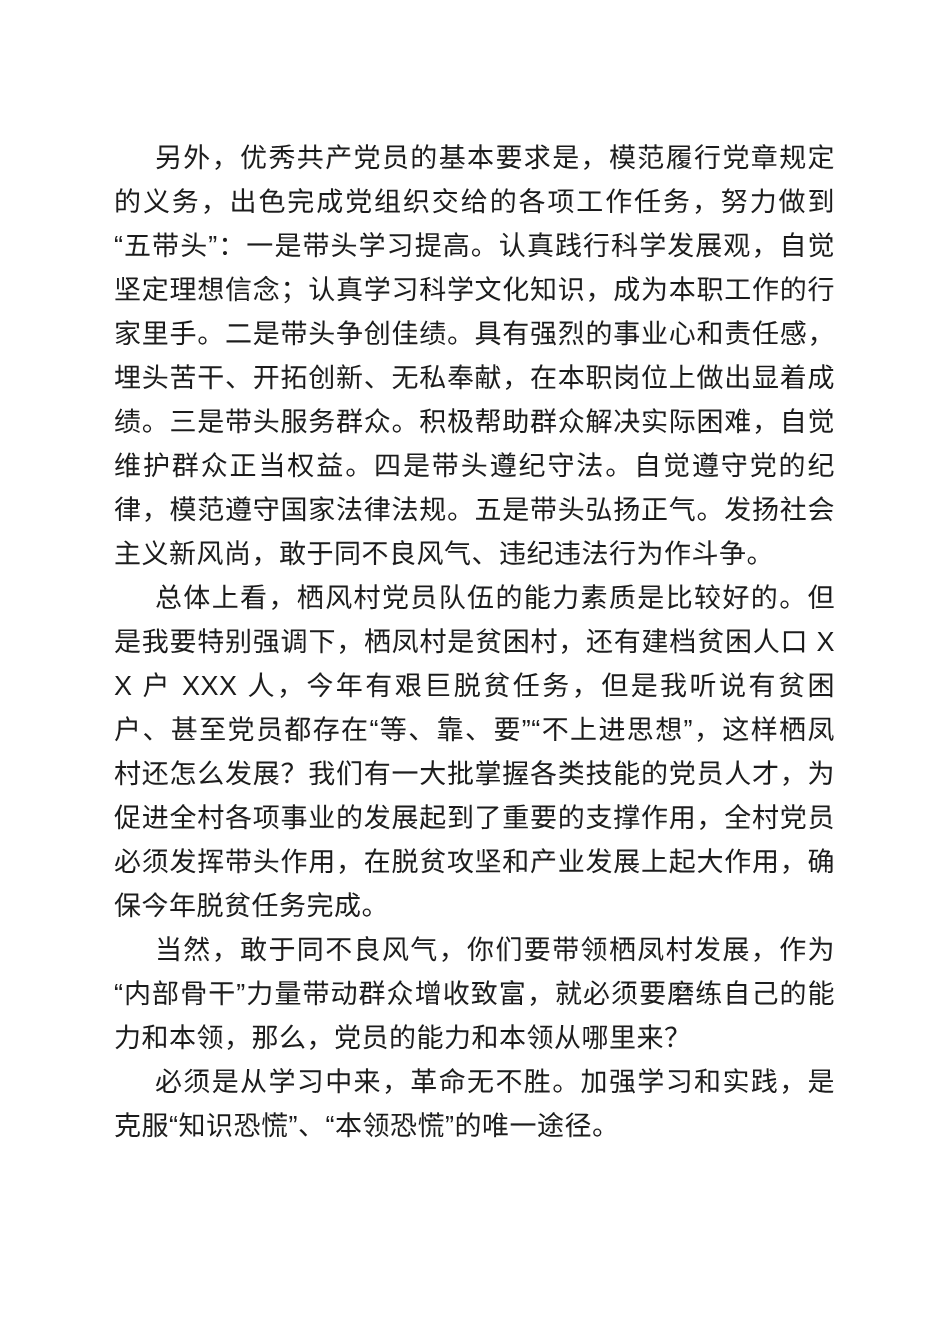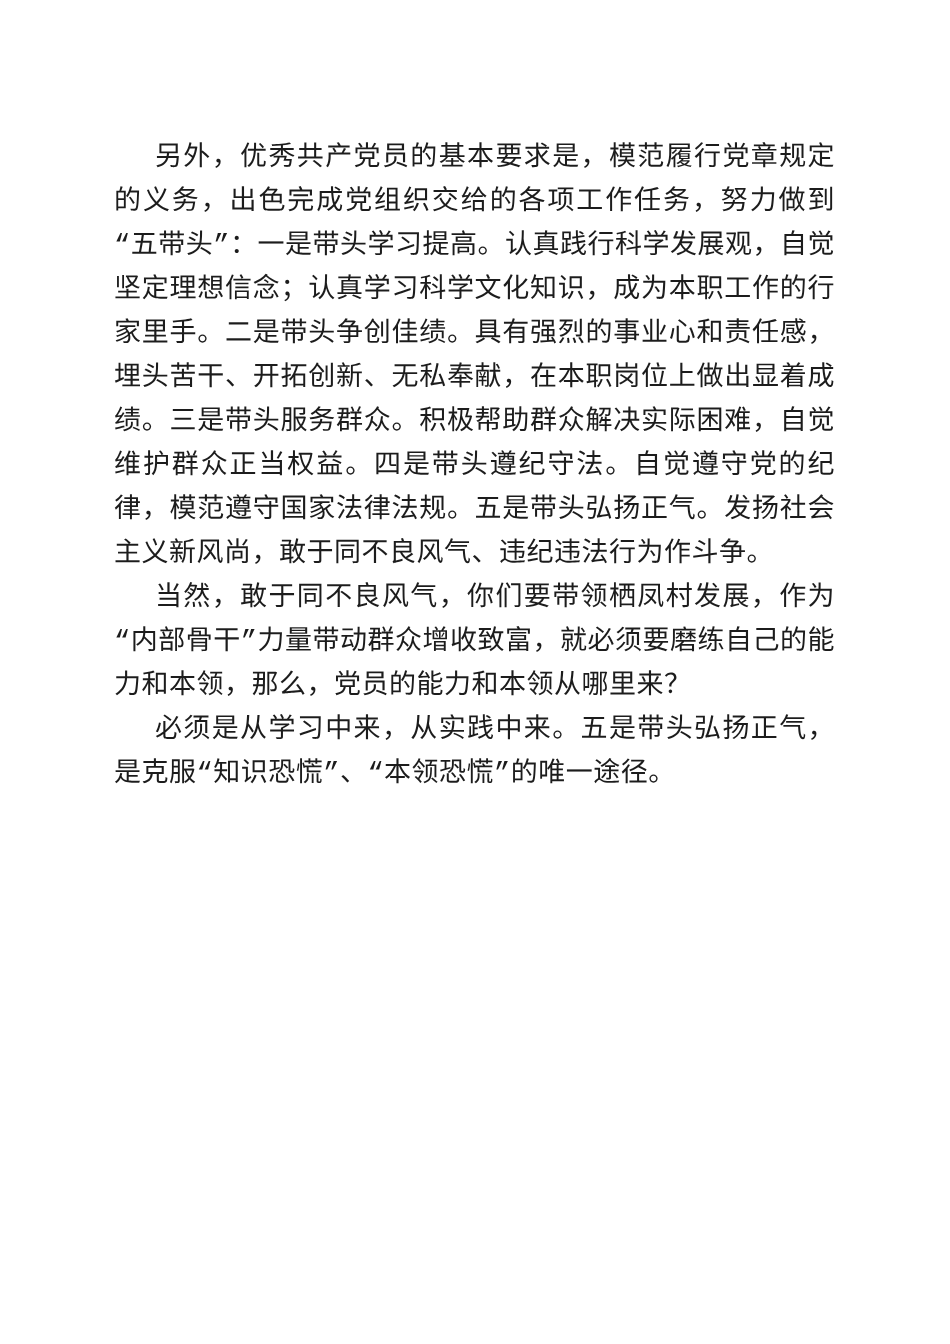--- a/index.html
+++ b/index.html
@@ -15,31 +15,32 @@
   .page {
     box-sizing: border-box;
     width: 950px;
     height: 1344px;
     background: #ffffff;
     padding: 136px 115px 0 114px;
   }
   .para {
     margin: 0;
     padding: 0;
-    font-family: Liberation Mono, monospace;
+    font-family: Liberation Sans, sans-serif;
     font-size: 27px;
     line-height: 44px;
     color: #1c1c1c;
     font-weight: 400;
     text-align: justify;
     text-indent: 41px;
     letter-spacing: 0.5px;
     word-break: break-all;
   }
 </style>
 </head>
 <body>
 
 <div class="page">
   <p class="para">另外，优秀共产党员的基本要求是，模范履行党章规定的义务，出色完成党组织交给的各项工作任务，努力做到“五带头”：一是带头学习提高。认真践行科学发展观，自觉坚定理想信念；认真学习科学文化知识，成为本职工作的行家里手。二是带头争创佳绩。具有强烈的事业心和责任感，埋头苦干、开拓创新、无私奉献，在本职岗位上做出显着成绩。三是带头服务群众。积极帮助群众解决实际困难，自觉维护群众正当权益。四是带头遵纪守法。自觉遵守党的纪律，模范遵守国家法律法规。五是带头弘扬正气。发扬社会主义新风尚，敢于同不良风气、违纪违法行为作斗争。</p>
+  <p class="para">总体上看，栖风村党员队伍的能力素质是比较好的。但是我要特别强调下，栖凤村是贫困村，还有建档贫困人口 XX 户 XXX 人，今年有艰巨脱贫任务，但是我听说有贫困户、甚至党员都存在“等、靠、要”“不上进思想”，这样栖凤村还怎么发展？我们有一大批掌握各类技能的党员人才，为促进全村各项事业的发展起到了重要的支撑作用，全村党员必须发挥带头作用，在脱贫攻坚和产业发展上起大作用，确保今年脱贫任务完成。</p>
   <p class="para">当然，敢于同不良风气，你们要带领栖凤村发展，作为“内部骨干”力量带动群众增收致富，就必须要磨练自己的能力和本领，那么，党员的能力和本领从哪里来？</p>
-  <p class="para">必须是从学习中来，从实践中来。五是带头弘扬正气，是克服“知识恐慌”、“本领恐慌”的唯一途径。</p>
+  <p class="para">必须是从学习中来，革命无不胜。加强学习和实践，是克服“知识恐慌”、“本领恐慌”的唯一途径。</p>
 </div>
 
 </body></html>

